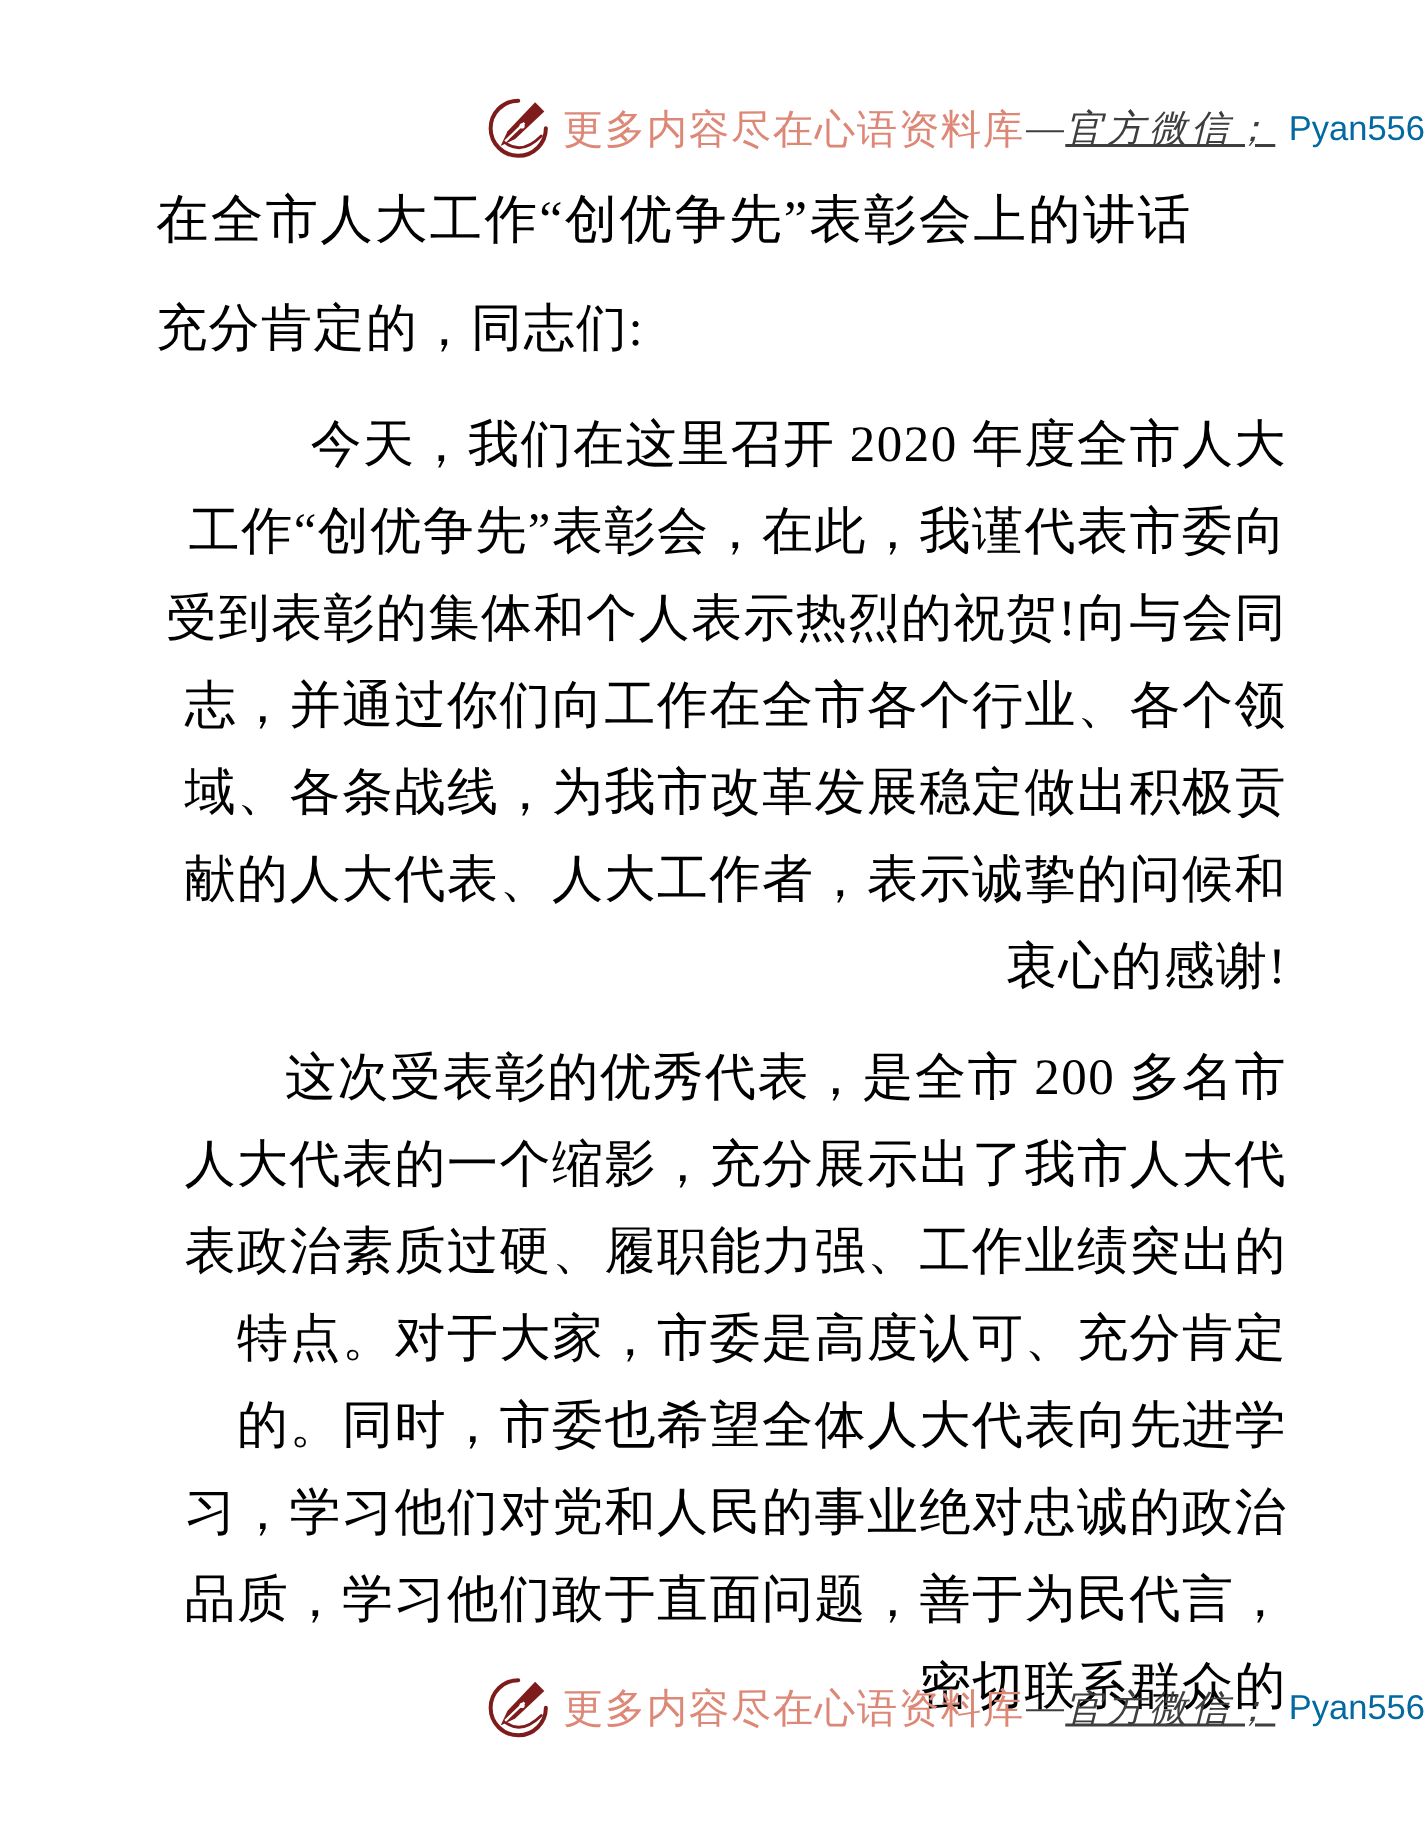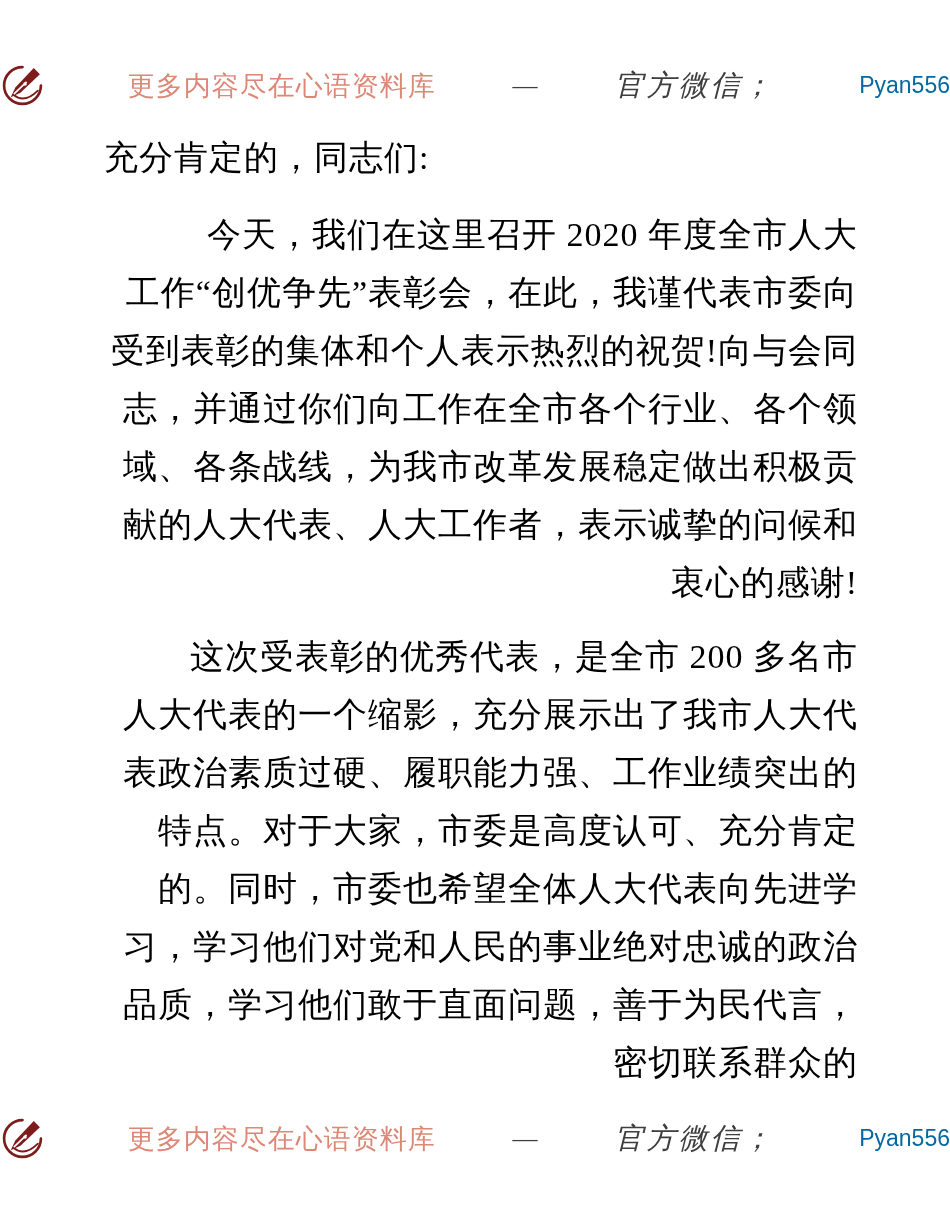--- a/index.html
+++ b/index.html
@@ -10,21 +10,21 @@
     background: #ffffff;
     overflow: hidden;
     font-family: "Liberation Serif", "DejaVu Serif", serif;
     color: #000000;
   }
 
   
   .watermark {
     display: flex;
     align-items: center;
-    justify-content: space-between;
+    justify-content: flex-end;
     white-space: nowrap;
   }
   .watermark.header { padding-top: 63px; }
   .watermark.footer {
     position: absolute;
     left: 0; right: 0;
     top: 1116px;
     padding-top: 0;
   }
   .wm-logo {
@@ -38,25 +38,26 @@
     color: #DD8877;
     letter-spacing: 1px;
     font-family: "Liberation Serif", "DejaVu Serif", serif;
   }
   .wm-dash {
     font-size: 25px;
     color: #3e3e3e;
     margin: 0 1px;
   }
   .wm-label {
-    font-size: 29px;
+    font-size: 25px;
     color: #3e3e3e;
     font-style: italic;
     letter-spacing: 3px;
     font-family: "Liberation Serif", "DejaVu Serif", serif;
+    text-decoration: underline;
   }
   .wm-id {
     font-size: 23px;
     color: #0369a1;
     font-family: "Liberation Sans", "DejaVu Sans", sans-serif;
     margin-left: 9px;
   }
 
   
   .doc-title {
@@ -98,20 +99,21 @@
         <circle cx="6" cy="14" r="0.9" fill="#7E1B1B"></circle>
         <circle cx="37" cy="31" r="0.9" fill="#7E1B1B"></circle>
       </svg>
     </span>
     <span class="wm-brand">更多内容尽在心语资料库</span>
     <span class="wm-dash">—</span>
     <span class="wm-label">官方微信；</span>
     <span class="wm-id">Pyan556</span>
   </div>
 
+  <h1 class="doc-title">在全市人大工作“创优争先”表彰会上的讲话</h1>
 
   <p class="salutation">充分肯定的，同志们:</p>
 
   <p class="para">今天，我们在这里召开 2020 年度全市人大工作“创优争先”表彰会，在此，我谨代表市委向受到表彰的集体和个人表示热烈的祝贺!向与会同志，并通过你们向工作在全市各个行业、各个领域、各条战线，为我市改革发展稳定做出积极贡献的人大代表、人大工作者，表示诚挚的问候和衷心的感谢!</p>
   <p class="para second">这次受表彰的优秀代表，是全市 200 多名市人大代表的一个缩影，充分展示出了我市人大代表政治素质过硬、履职能力强、工作业绩突出的特点。对于大家，市委是高度认可、充分肯定的。同时，市委也希望全体人大代表向先进学习，学习他们对党和人民的事业绝对忠诚的政治品质，学习他们敢于直面问题，善于为民代言，密切联系群众的</p>
 
   <div class="watermark footer">
     <span class="wm-logo">
       <svg viewBox="0 0 44 44" width="45" height="45" aria-hidden="true">
         <path d="M22 4 a18 18 0 1 0 18 18" fill="none" stroke="#7E1B1B" stroke-width="2.6" stroke-linecap="round"></path>

